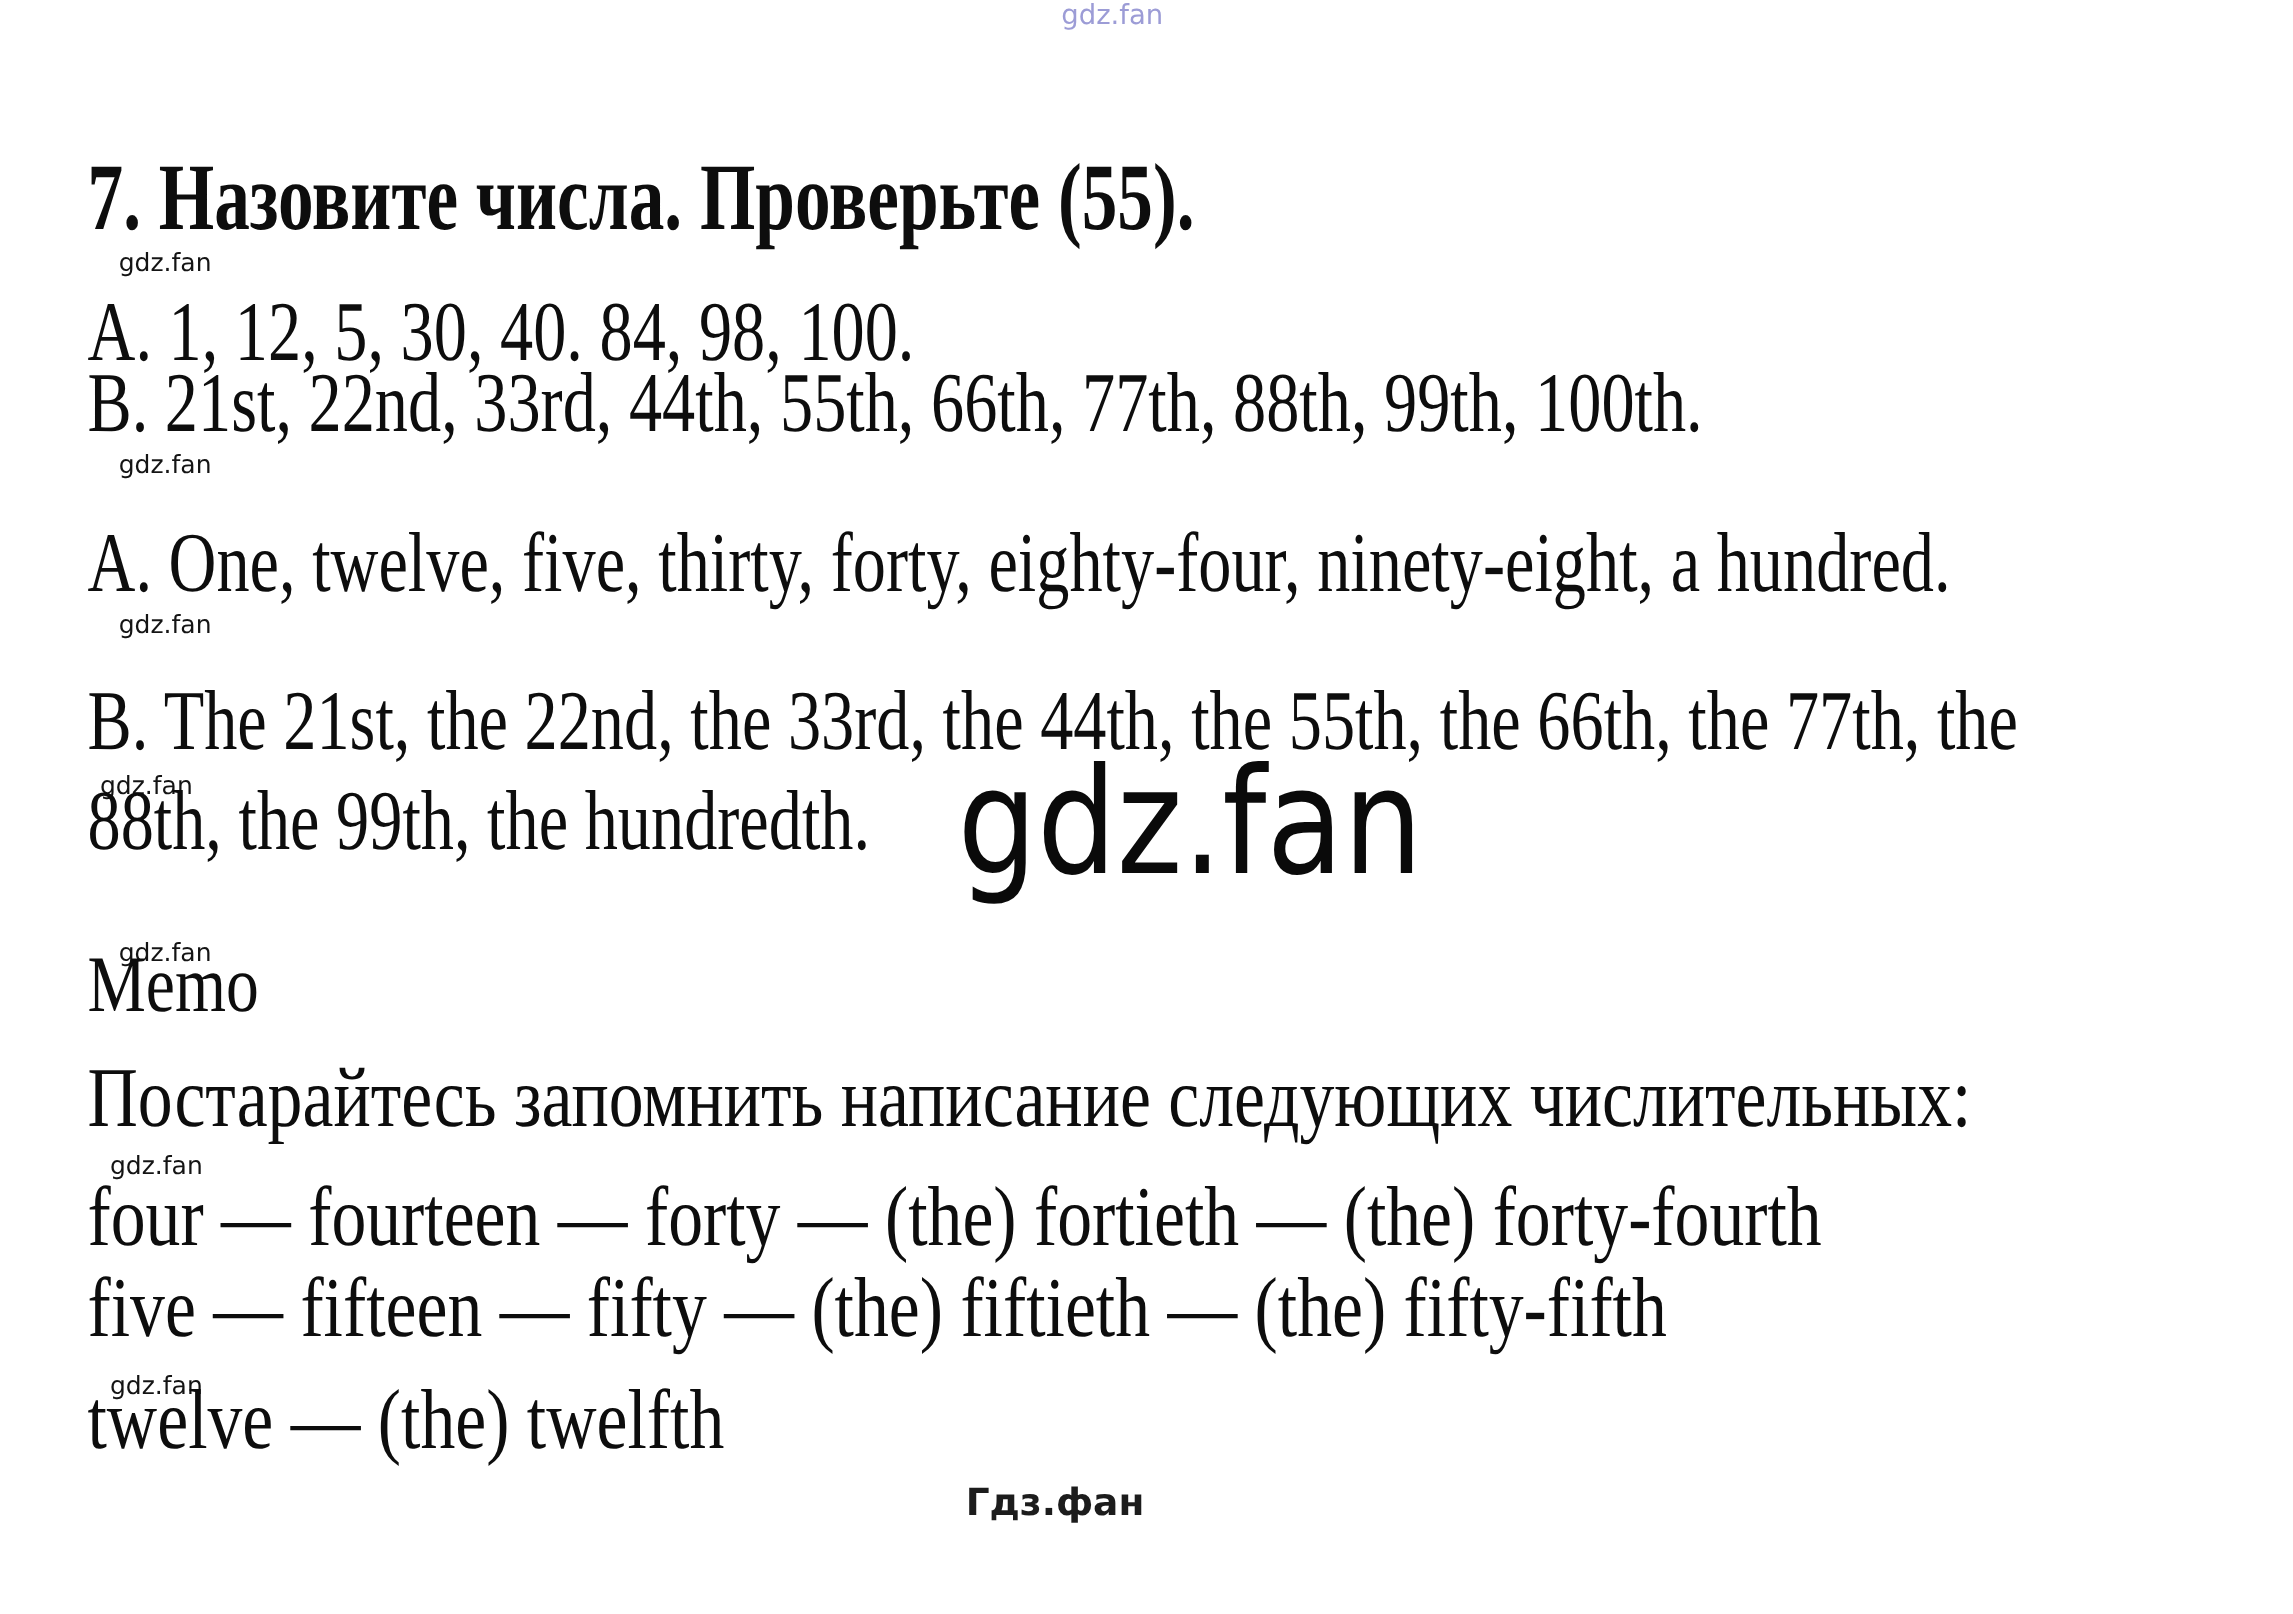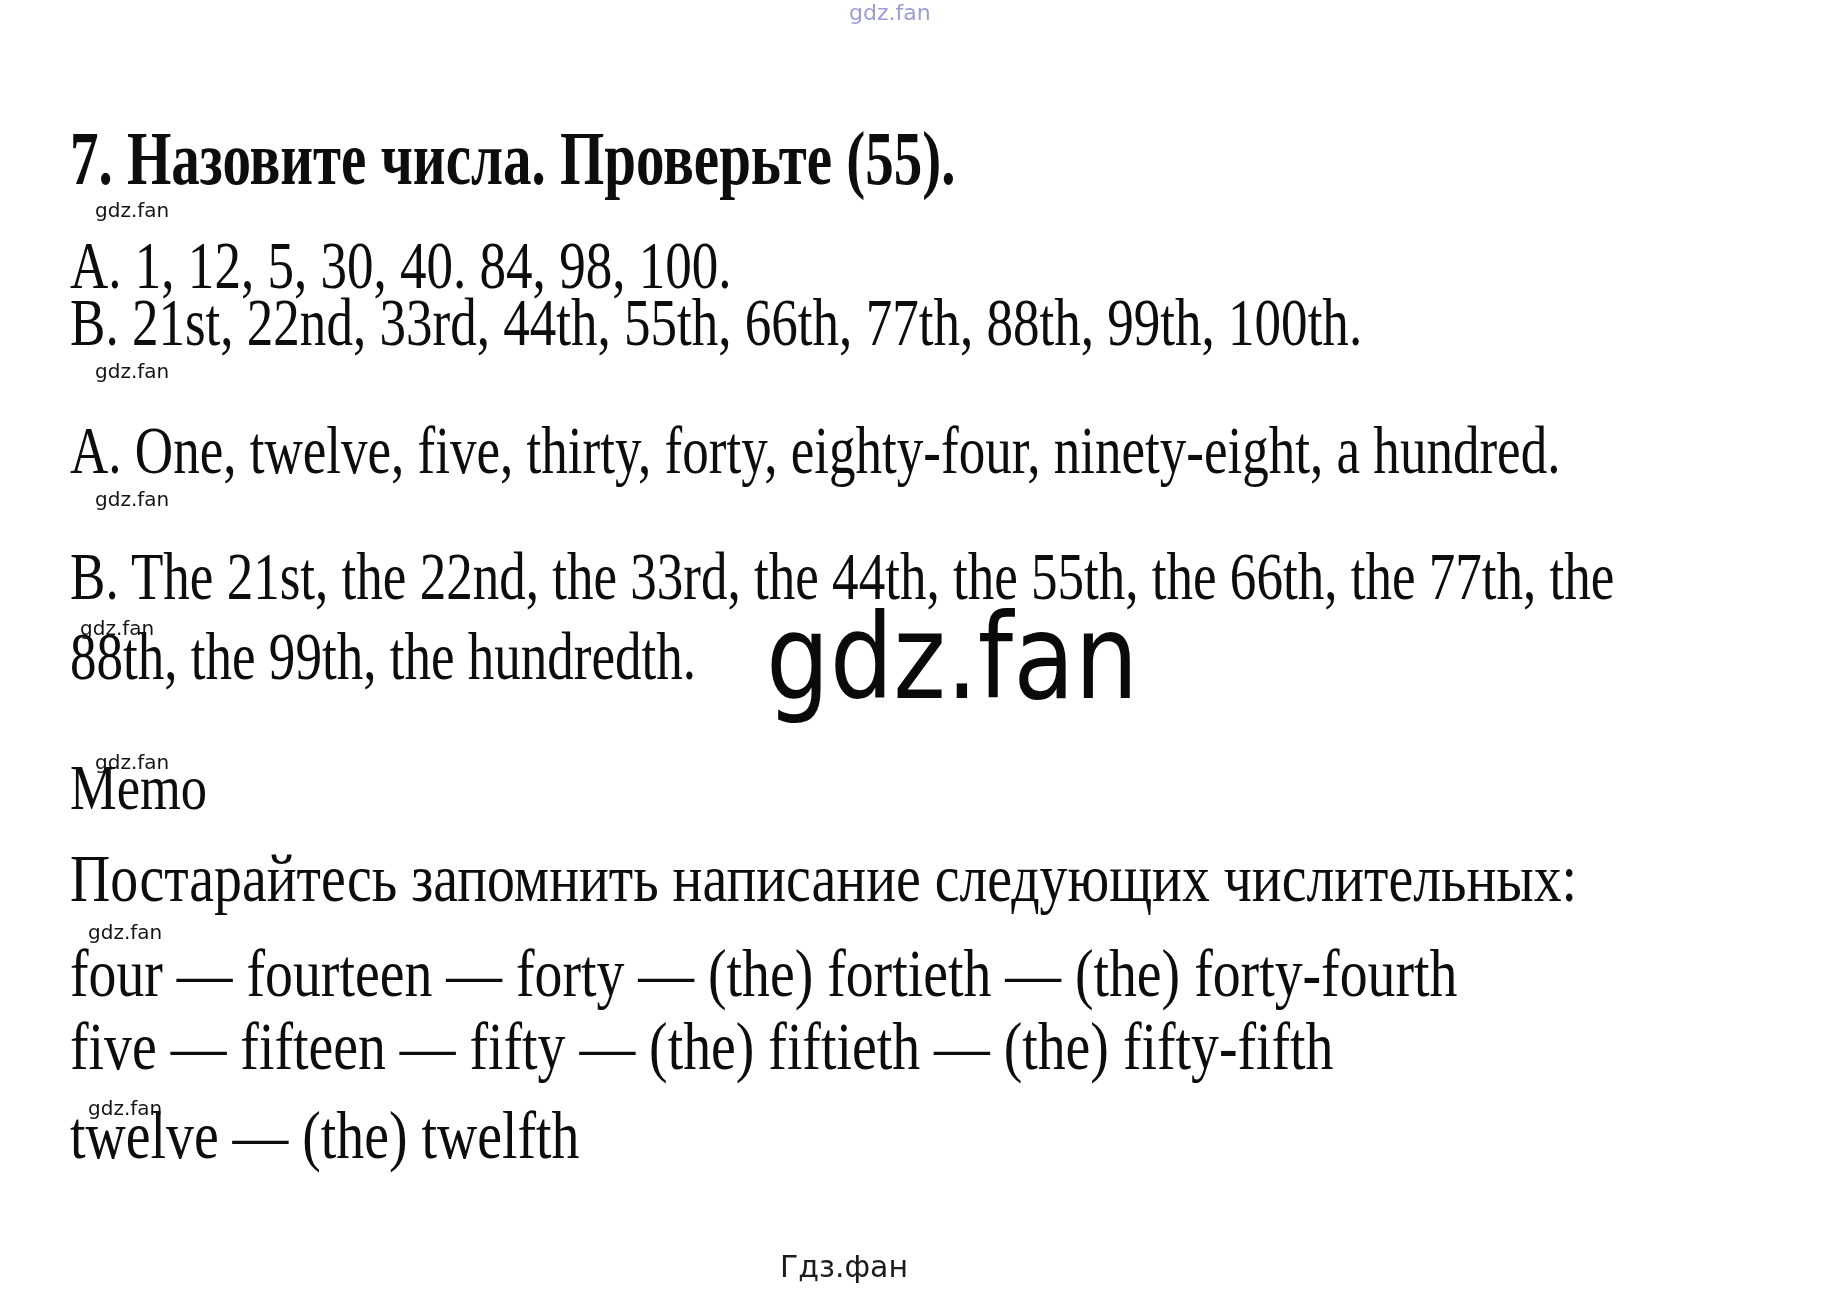--- a/index.html
+++ b/index.html
@@ -107,15 +107,15 @@
   <div class="t wm-small" style="left:88px; top:922px;">gdz.fan</div>
 
   <div class="t serif wide" style="left:70px; top:939px;">four — fourteen — forty — (the) fortieth — (the) forty-fourth</div>
 
   <div class="t serif wide" style="left:70px; top:1012px;">five — fifteen — fifty — (the) fiftieth — (the) fifty-fifth</div>
 
   <div class="t wm-small" style="left:88px; top:1098px;">gdz.fan</div>
 
   <div class="t serif wide" style="left:70px; top:1101px;">twelve — (the) twelfth</div>
 
-  <div class="t footer" style="top:1252px;">Гдз.фан</div>
+  <div class="t footer" style="top:1188px;font-weight:bold;">Гдз.фан</div>
 
 </div>
 
 </body></html>

